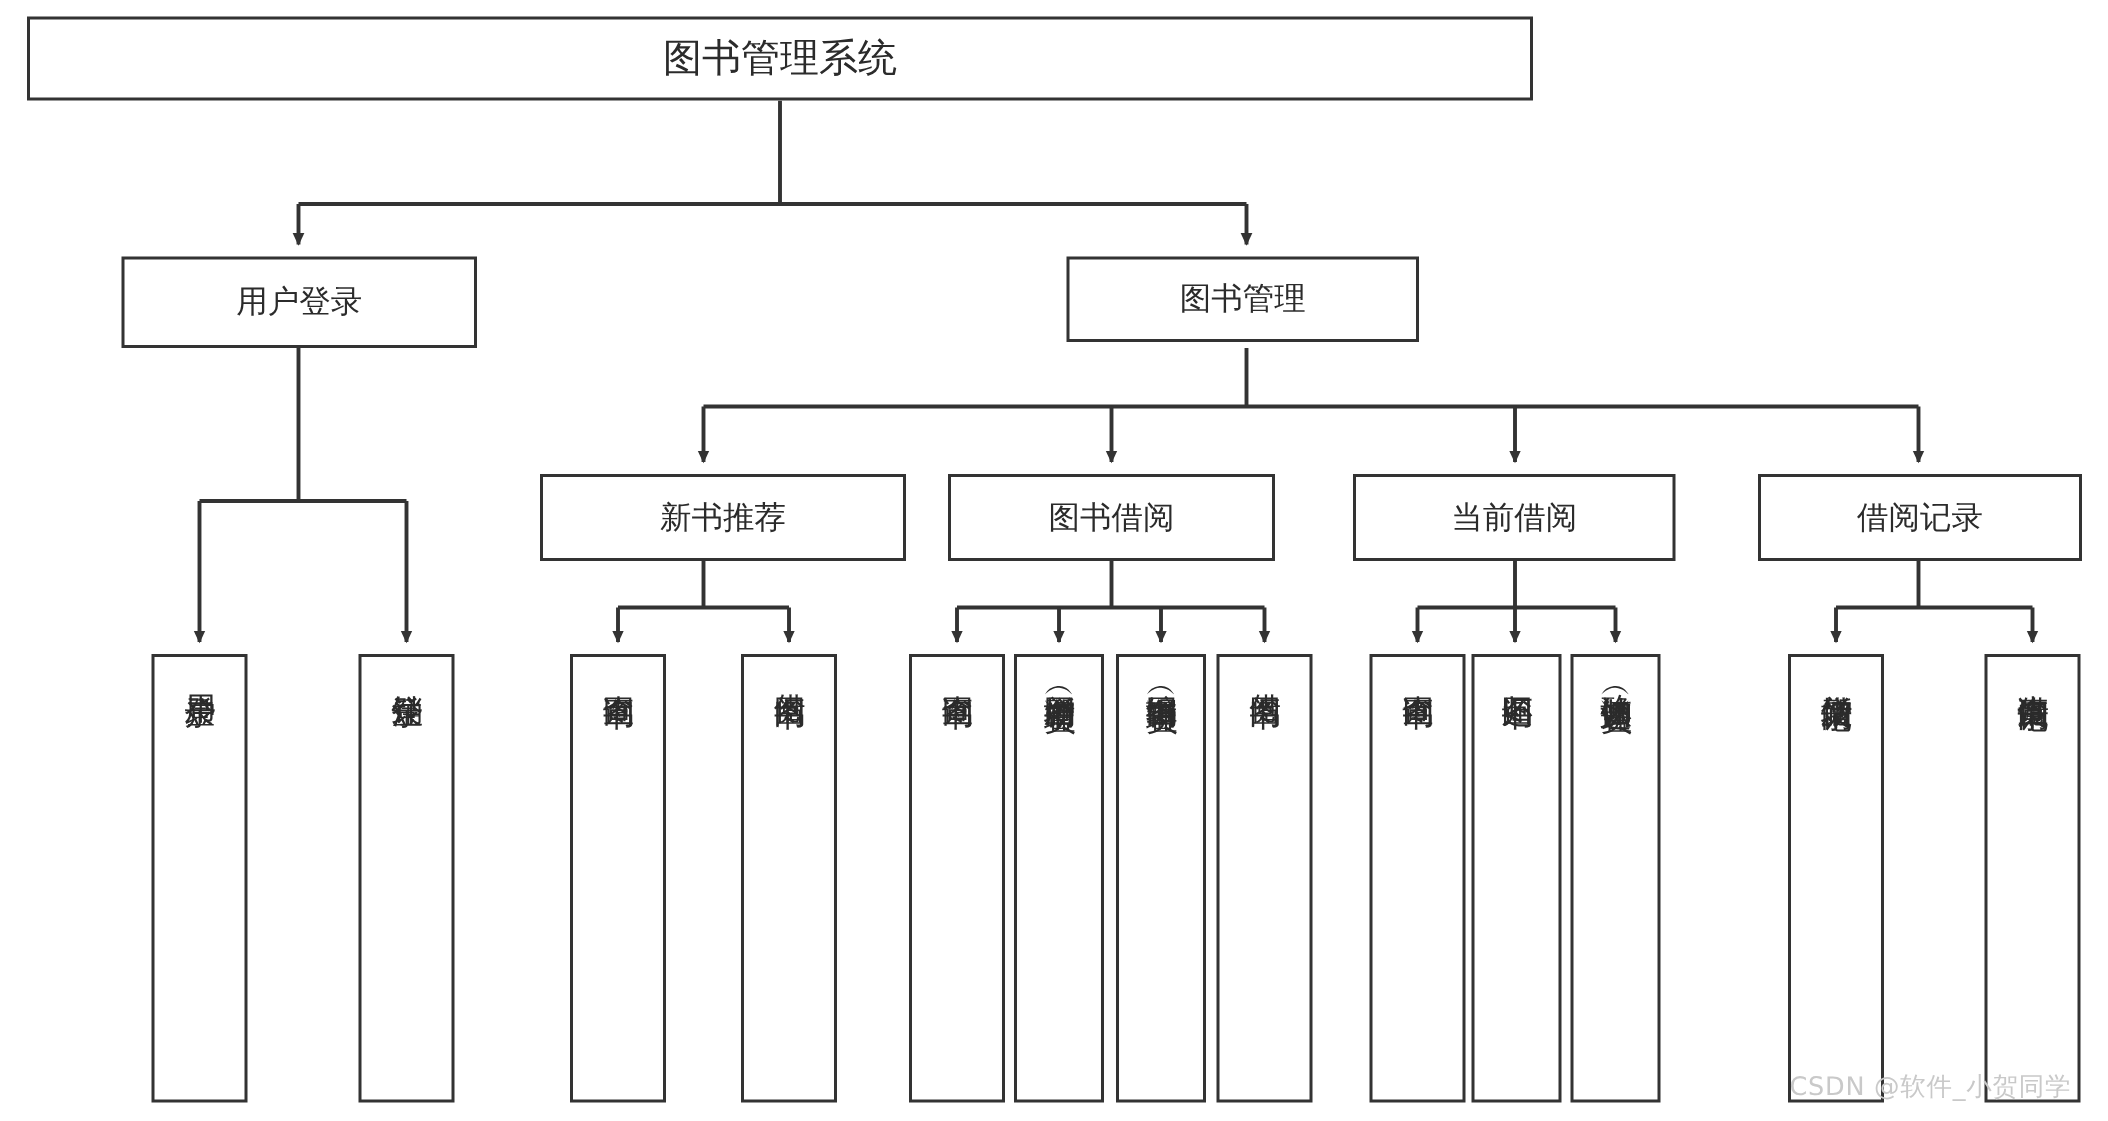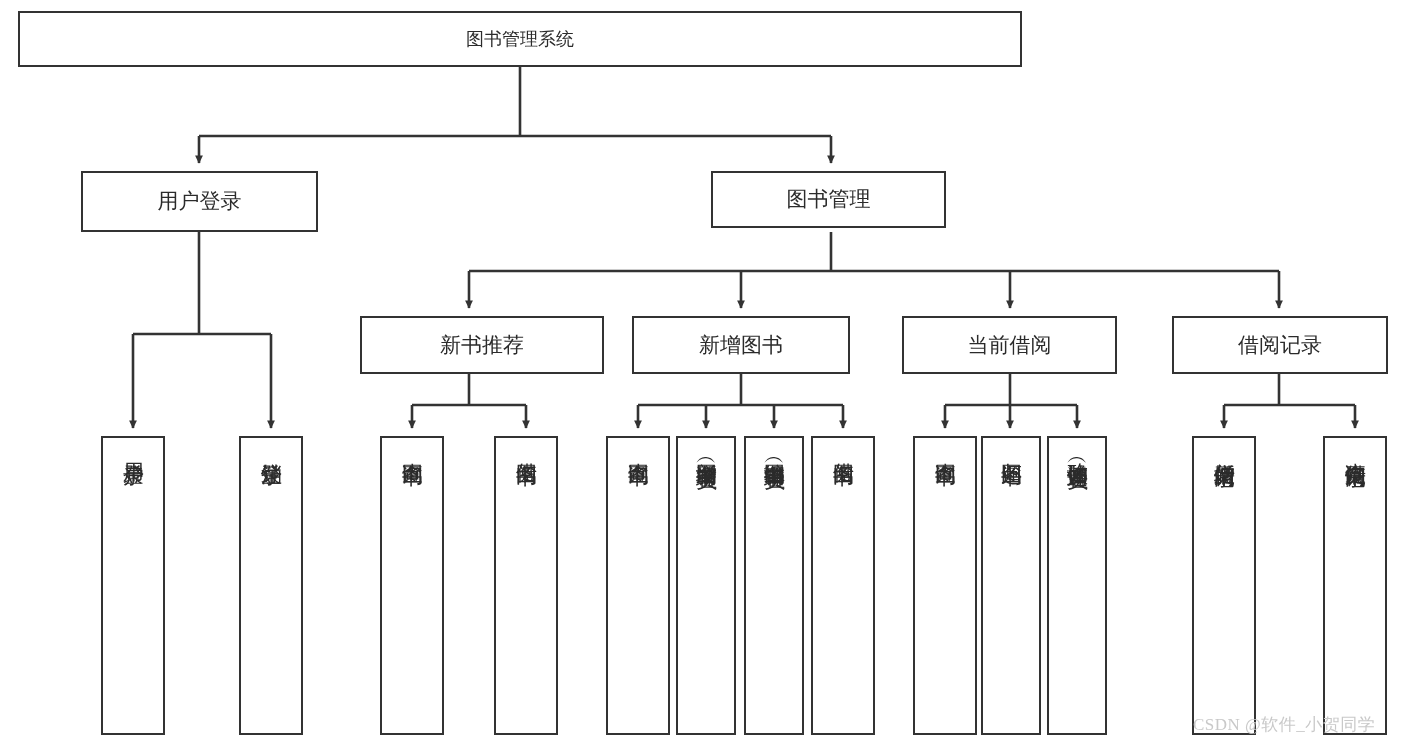--- a/index.html
+++ b/index.html
@@ -39,21 +39,21 @@
   .node .label {
     display: block;
     text-align: center;
     line-height: 1.18;
     white-space: nowrap;
   }
   .node.horiz .label {
     font-size: 21px;
   }
   .node.root .label {
-    font-size: 18px;
+    font-size: 26px;
   }
   .node.vert {
     align-items: flex-start;
     justify-content: center;
     padding-top: 8px;
   }
   .node.vert .label {
     writing-mode: vertical-rl;
     text-orientation: upright;
     font-size: 21px;
@@ -61,21 +61,20 @@
     line-height: 1;
     white-space: nowrap;
   }
   .watermark {
     position: absolute;
     color: #c9c9c9;
     font-size: 17px;
     letter-spacing: 0.5px;
     white-space: nowrap;
     user-select: none;
-    font-family: Liberation Serif, serif;
   }
 </style>
 </head>
 <body>
 
 <div id="canvas">
 
   <svg id="edges" viewBox="0 0 1405 747" xmlns="http://www.w3.org/2000/svg">
     <defs>
       <marker id="arrow" markerWidth="9" markerHeight="9" refX="7.6" refY="4.5" orient="auto" markerUnits="userSpaceOnUse">
@@ -134,21 +133,21 @@
     <span class="label">用户登录</span>
   </div>
   <div class="node horiz" style="left:711px; top:171px; width:235px; height:57px;">
     <span class="label">图书管理</span>
   </div>
 
   <div class="node horiz" style="left:360px; top:316px; width:244px; height:58px;">
     <span class="label">新书推荐</span>
   </div>
   <div class="node horiz" style="left:632px; top:316px; width:218px; height:58px;">
-    <span class="label">新增图书</span>
+    <span class="label">图书借阅</span>
   </div>
   <div class="node horiz" style="left:902px; top:316px; width:215px; height:58px;">
     <span class="label">当前借阅</span>
   </div>
   <div class="node horiz" style="left:1172px; top:316px; width:216px; height:58px;">
     <span class="label">借阅记录</span>
   </div>
 
   <div class="node vert" style="left:101px; top:436px; width:64px; height:299px;">
     <span class="label">用户登录</span>

